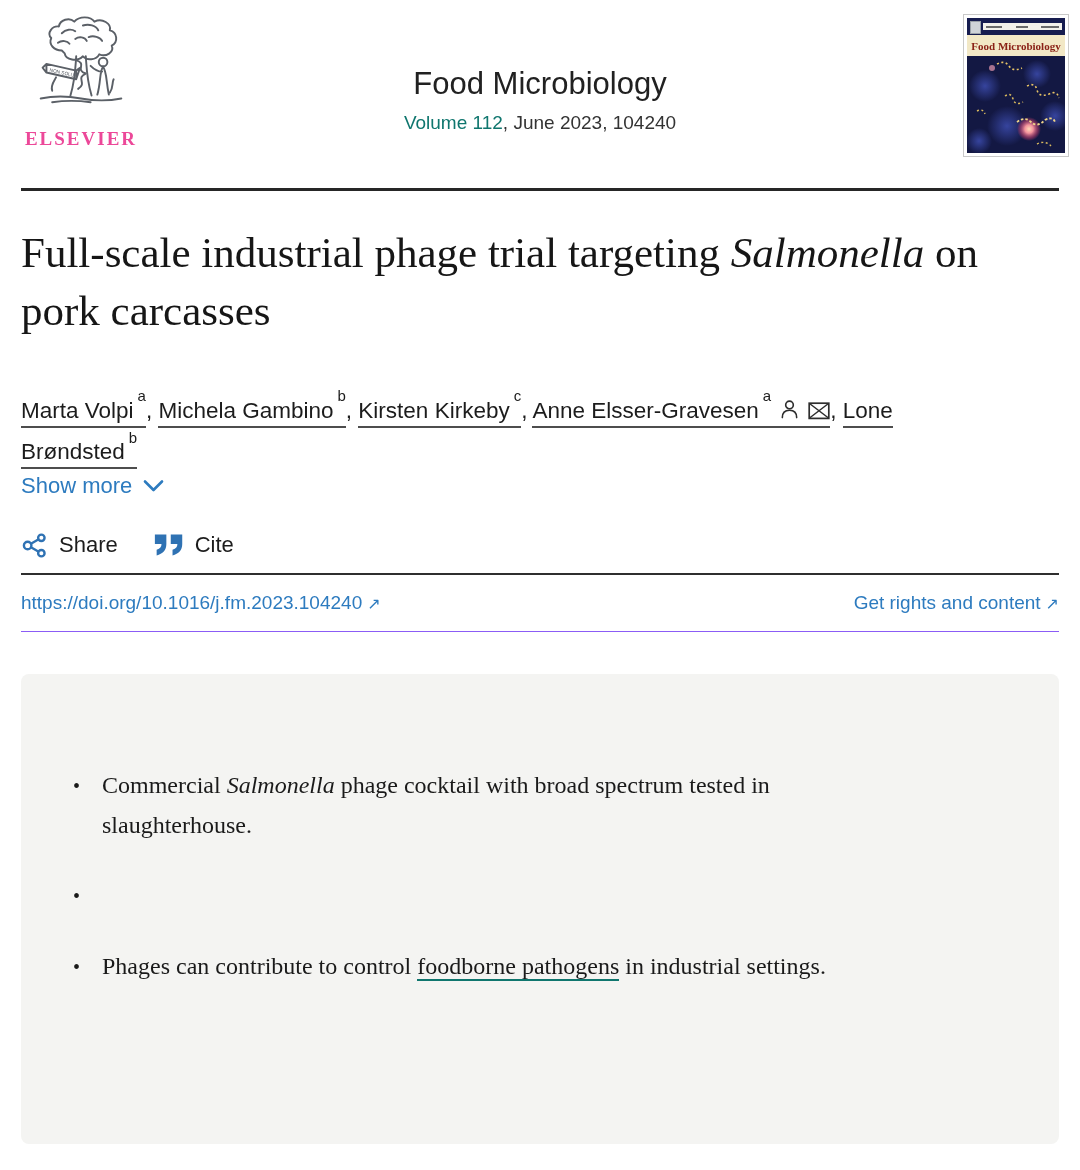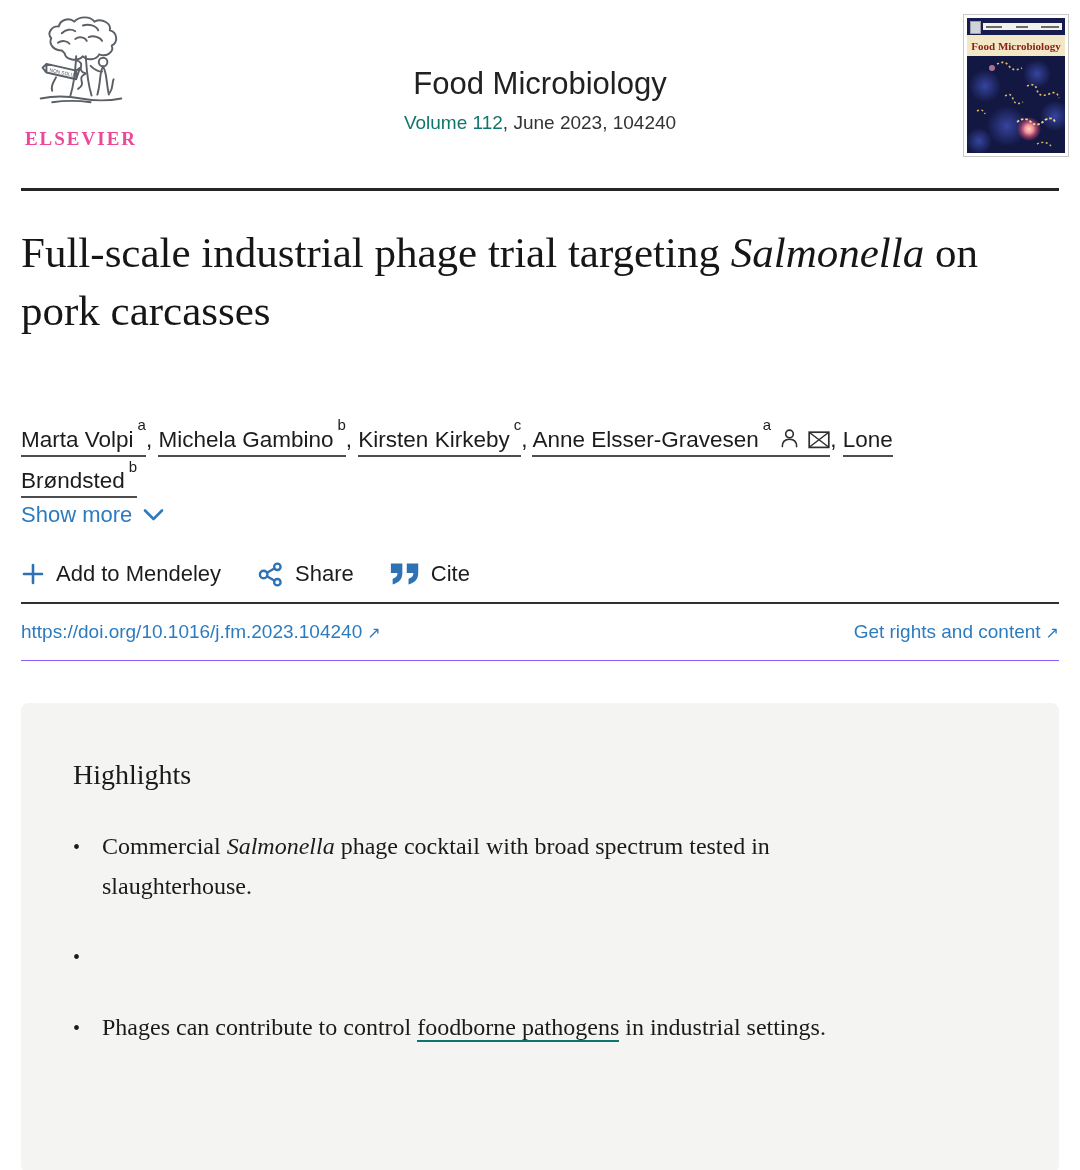--- a/index.html
+++ b/index.html
@@ -37,21 +37,21 @@
   
   .rule { margin:0 21px; border:0; background:#262626; }
   .rule.thick { height:3px; }
 
   
   main { padding:0 21px; }
   .art-title { font-family:"Liberation Serif","DejaVu Serif",serif; font-weight:400;
     font-size:43px; line-height:1.36; color:#161616; max-width:990px; margin-top:33px; }
   .art-title .it { font-style:italic; }
 
-  .authors { margin-top:78px; font-size:22.5px; line-height:1.84; color:#1c1c1c; max-width:952px; }
+  .authors { margin-top:49px; font-size:22.5px; line-height:1.84; color:#1c1c1c; max-width:952px; }
   .author { border-bottom:2px solid #4d4d4d; padding-bottom:3px; cursor:pointer; }
   .author sup { font-size:15px; position:relative; top:-8px; margin-left:4px; }
   .author .a-icon { margin-left:8px; position:relative; top:2px; }
   .sep { color:#1c1c1c; }
 
   .show-more { display:inline-flex; align-items:center; gap:11px;
     background:none; border:none; font-size:22px; color:#2d7bbf; cursor:pointer;
     font-family:inherit; }
 
   .action-row { margin-top:33px; display:flex; align-items:center; gap:36px; }
@@ -168,26 +168,20 @@
 
     <button class="show-more">
       <span>Show more</span>
       <svg width="21" height="14" viewBox="0 0 21 14">
         <path d="M2 2.5 L10.5 11 L19 2.5" fill="none" stroke="#2d7bbf" stroke-width="2.6" stroke-linecap="round" stroke-linejoin="round"></path>
       </svg>
     </button>
 
     <div class="action-row">
       <button class="action-btn">
-        <svg width="24" height="24" viewBox="0 0 24 24">
-          <path d="M12 3 V21 M3 12 H21" stroke="#2f72b3" stroke-width="2.6" stroke-linecap="round"></path>
-        </svg>
-        <span>Add to Mendeley</span>
-      </button>
-      <button class="action-btn">
         <svg width="27" height="27" viewBox="0 0 26 26">
           <circle cx="6.4" cy="13" r="3.6" fill="none" stroke="#2f72b3" stroke-width="2.3"></circle>
           <circle cx="19.6" cy="5.6" r="3.1" fill="none" stroke="#2f72b3" stroke-width="2.3"></circle>
           <circle cx="19.6" cy="20.4" r="3.1" fill="none" stroke="#2f72b3" stroke-width="2.3"></circle>
           <path d="M9.6 11.3 L16.6 7.2 M9.6 14.7 L16.6 18.8" stroke="#2f72b3" stroke-width="2.3"></path>
         </svg>
         <span>Share</span>
       </button>
       <button class="action-btn">
         <svg width="30" height="24" viewBox="0 0 34 26">
@@ -197,21 +191,20 @@
         <span>Cite</span>
       </button>
     </div>
 
     <div class="doi-bar">
       <a><span>https://doi.org/10.1016/j.fm.2023.104240</span><span class="ext-arrow">↗</span></a>
       <a><span>Get rights and content</span><span class="ext-arrow">↗</span></a>
     </div>
 
     <section class="highlights">
-      <h2 class="hl-heading">Highlights</h2>
       <ul class="hl-list">
         <li>
           <span class="bullet">•</span>
           <span><span>Commercial </span><span class="it">Salmonella</span><span> phage cocktail with broad spectrum tested in slaughterhouse.</span></span>
         </li>
         <li>
           <span class="bullet">•</span>
         </li>
         <li>
           <span class="bullet">•</span>

